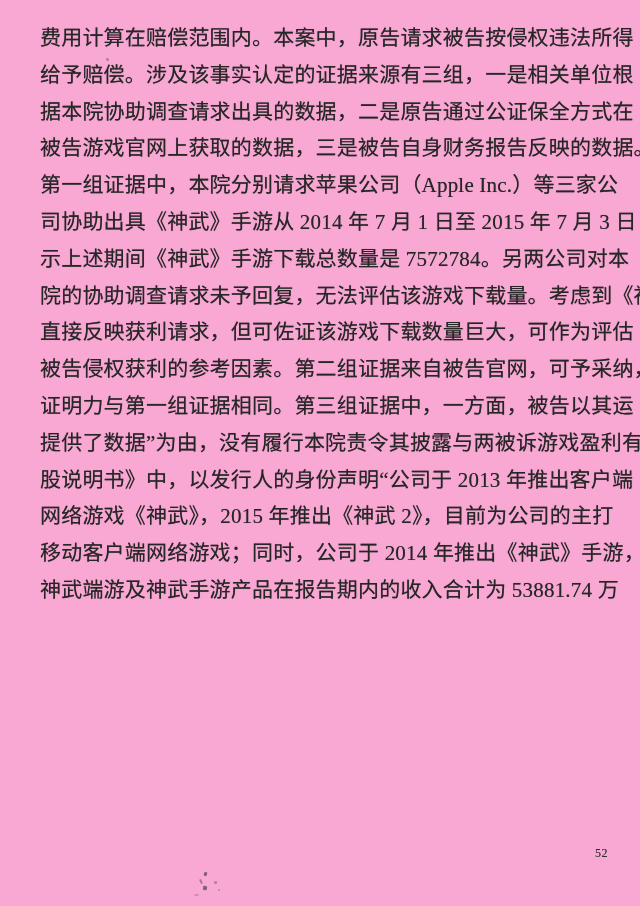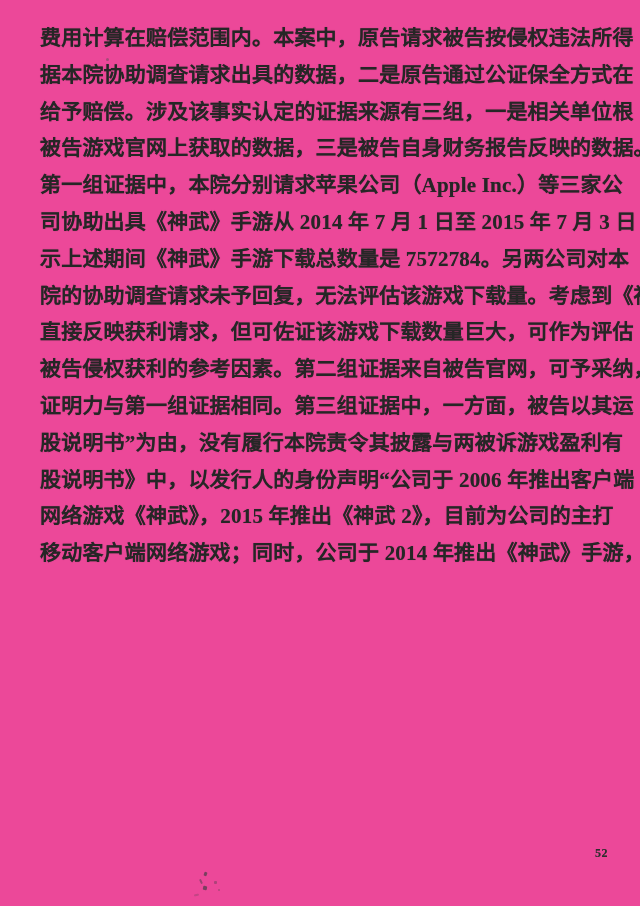--- a/index.html
+++ b/index.html
@@ -10,22 +10,21 @@
     width: 640px;
     height: 906px;
     background: #ffffff;
     position: relative;
     overflow: hidden;
     font-family: "Liberation Serif", "DejaVu Serif", serif;
   }
   .page {
     position: absolute;
     inset: 0;
-    background: #ec4899;
-    font-weight: bold;
+    background: #f9a8d4;
   }
   .text-block {
     position: absolute;
     left: 40px;
     top: 20px;
     width: 572px;
   }
   .line {
     font-size: 21px;
     line-height: 36.8px;
@@ -78,34 +77,35 @@
   .smudge .s6 { left: 2px;  top: 22px; width: 5px; height: 2px; opacity: .35; transform: rotate(-10deg); }
 </style>
 </head>
 <body>
 
 <div class="page">
 
   <div class="text-block" id="text-block">
 
   <div class="line">费用计算在赔偿范围内。本案中，原告请求被告按侵权违法所得</div>
+      <div class="line">给予赔偿。涉及该事实认定的证据来源有三组，一是相关单位根</div>
       <div class="line">据本院协助调查请求出具的数据，二是原告通过公证保全方式在</div>
-      <div class="line">给予赔偿。涉及该事实认定的证据来源有三组，一是相关单位根</div>
       <div class="line">被告游戏官网上获取的数据，三是被告自身财务报告反映的数据。</div>
       <div class="line">第一组证据中，本院分别请求苹果公司（Apple Inc.）等三家公</div>
       <div class="line">司协助出具《神武》手游从 2014 年 7 月 1 日至 2015 年 7 月 3 日</div>
       <div class="line">示上述期间《神武》手游下载总数量是 7572784。另两公司对本</div>
       <div class="line">院的协助调查请求未予回复，无法评估该游戏下载量。考虑到《神</div>
       <div class="line">直接反映获利请求，但可佐证该游戏下载数量巨大，可作为评估</div>
       <div class="line">被告侵权获利的参考因素。第二组证据来自被告官网，可予采纳，</div>
       <div class="line">证明力与第一组证据相同。第三组证据中，一方面，被告以其运</div>
-      <div class="line">股说明书”为由，没有履行本院责令其披露与两被诉游戏盈利有</div>
-      <div class="line">股说明书》中，以发行人的身份声明“公司于 2006 年推出客户端</div>
+      <div class="line">提供了数据”为由，没有履行本院责令其披露与两被诉游戏盈利有</div>
+      <div class="line">股说明书》中，以发行人的身份声明“公司于 2013 年推出客户端</div>
       <div class="line">网络游戏《神武》，2015 年推出《神武 2》，目前为公司的主打</div>
       <div class="line">移动客户端网络游戏；同时，公司于 2014 年推出《神武》手游，</div>
+      <div class="line">神武端游及神武手游产品在报告期内的收入合计为 53881.74 万</div>
     </div>
 
   <div class="artifact-dot"></div>
 
   <div class="smudge">
     <span class="speck s1"></span>
     <span class="speck s2"></span>
     <span class="speck s3"></span>
     <span class="speck s4"></span>
     <span class="speck s5"></span>

